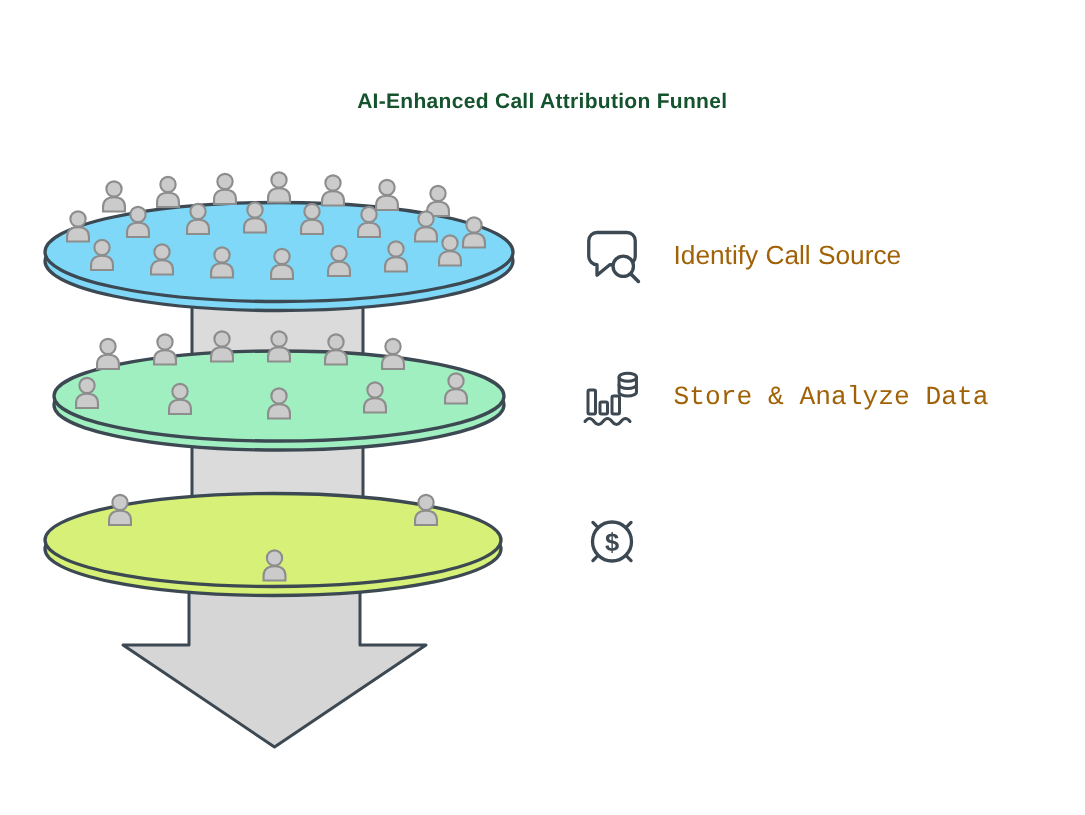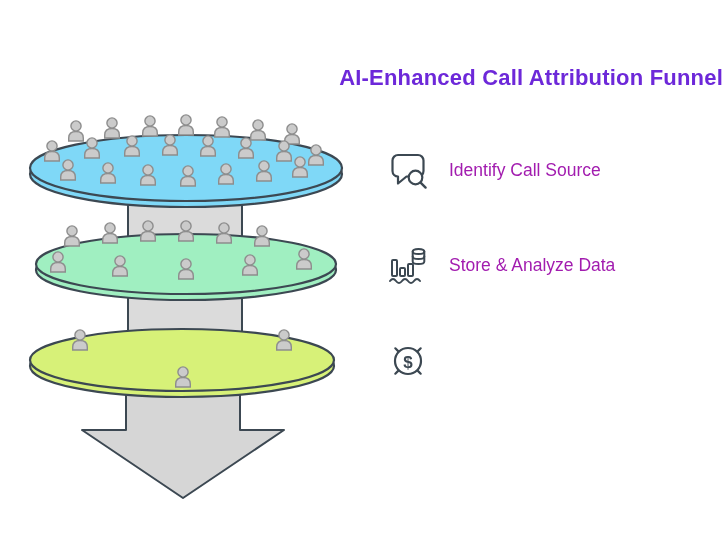--- a/index.html
+++ b/index.html
@@ -9,53 +9,53 @@
     height: 543px;
     background: #ffffff;
     overflow: hidden;
     font-family: "Liberation Sans", sans-serif;
   }
   .title {
     position: absolute;
     top: 50px;
     left: 0;
     width: 723px;
-    text-align: right;
-    font-size: 22px;
+    text-align: center;
+    font-size: 14px;
     font-weight: bold;
-    color: #6d28d9;
+    color: #14532d;
     letter-spacing: 0.2px;
   }
   #funnel-svg {
     position: absolute;
     left: 0;
     top: 0;
   }
   .feature-row {
     position: absolute;
     left: 384px;
     height: 52px;
     display: flex;
     align-items: center;
     gap: 17px;
   }
   .feature-row.row-1 { top: 144px; }
-  .feature-row.row-2 { top: 239px; }
+  .feature-row.row-2 { top: 239px; font-family: Liberation Mono, monospace; }
   .feature-row.row-3 { top: 335px; }
   .feature-icon {
     width: 48px;
     height: 48px;
     display: flex;
     align-items: center;
     justify-content: center;
     flex: 0 0 auto;
   }
   .feature-label {
     font-size: 17.5px;
-    color: #a21caf;
+    color: #a16207;
     white-space: nowrap;
   }
 </style>
 </head>
 <body>
 
 <div class="page">
 
   <h1 class="title">AI-Enhanced Call Attribution Funnel</h1>
 

